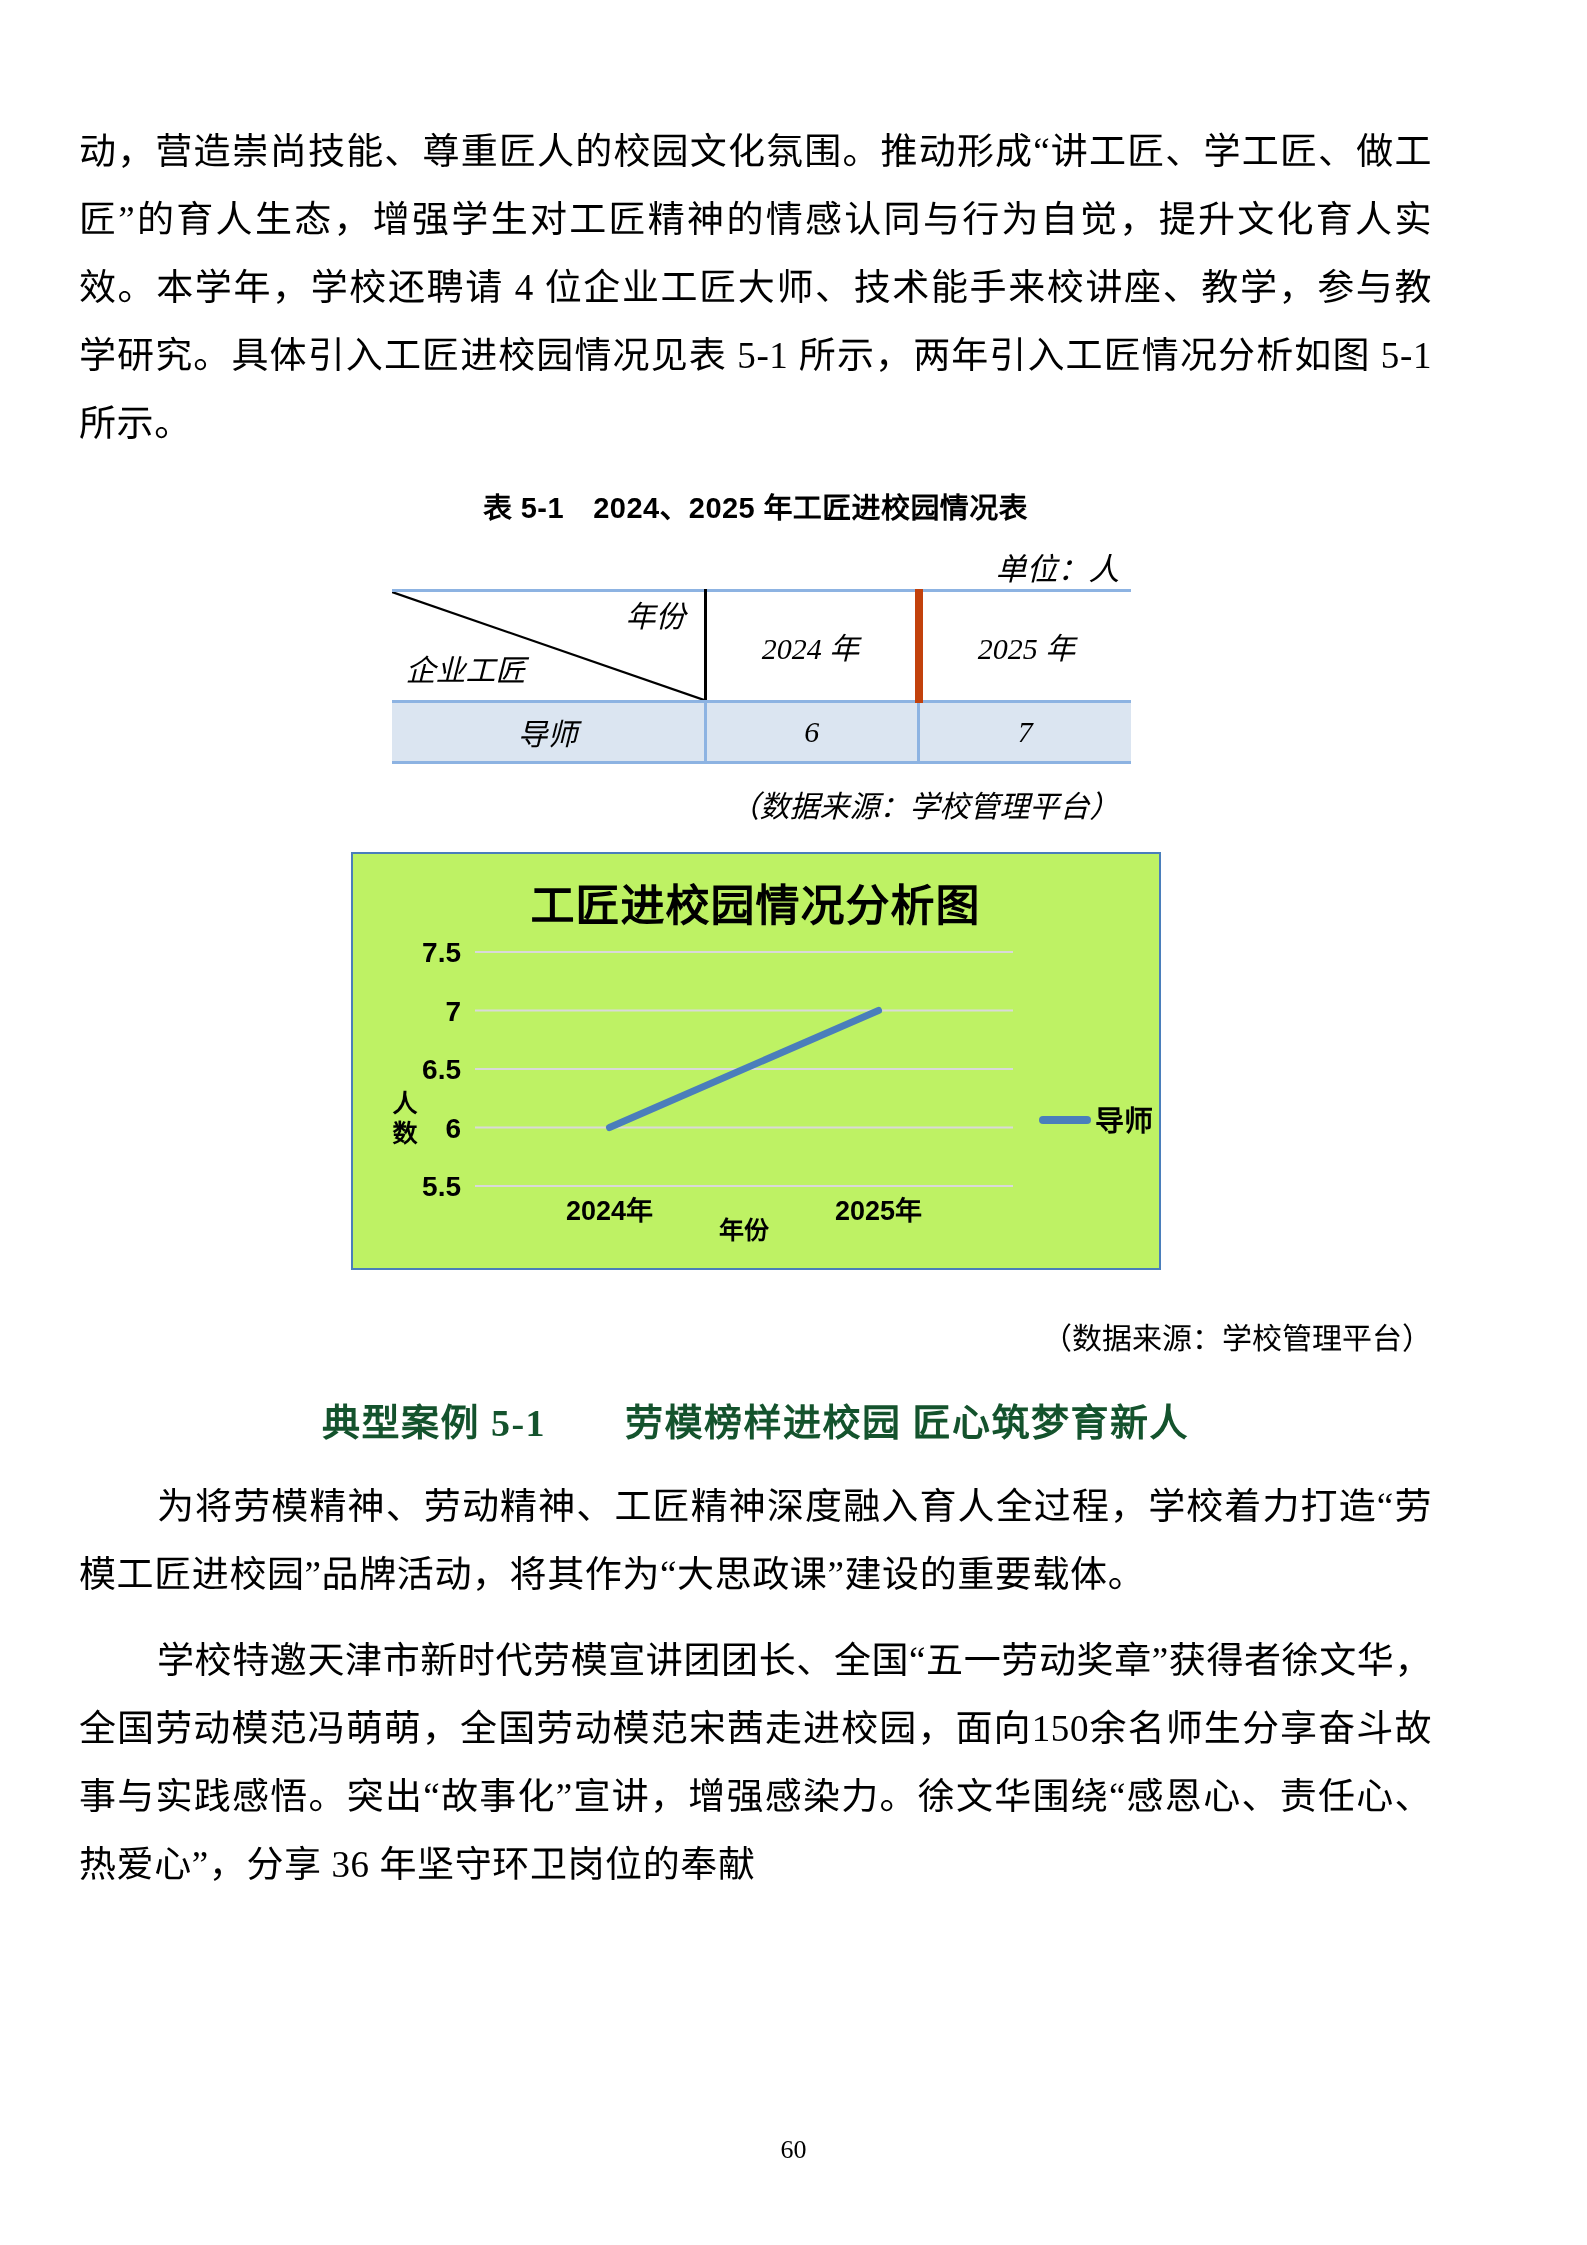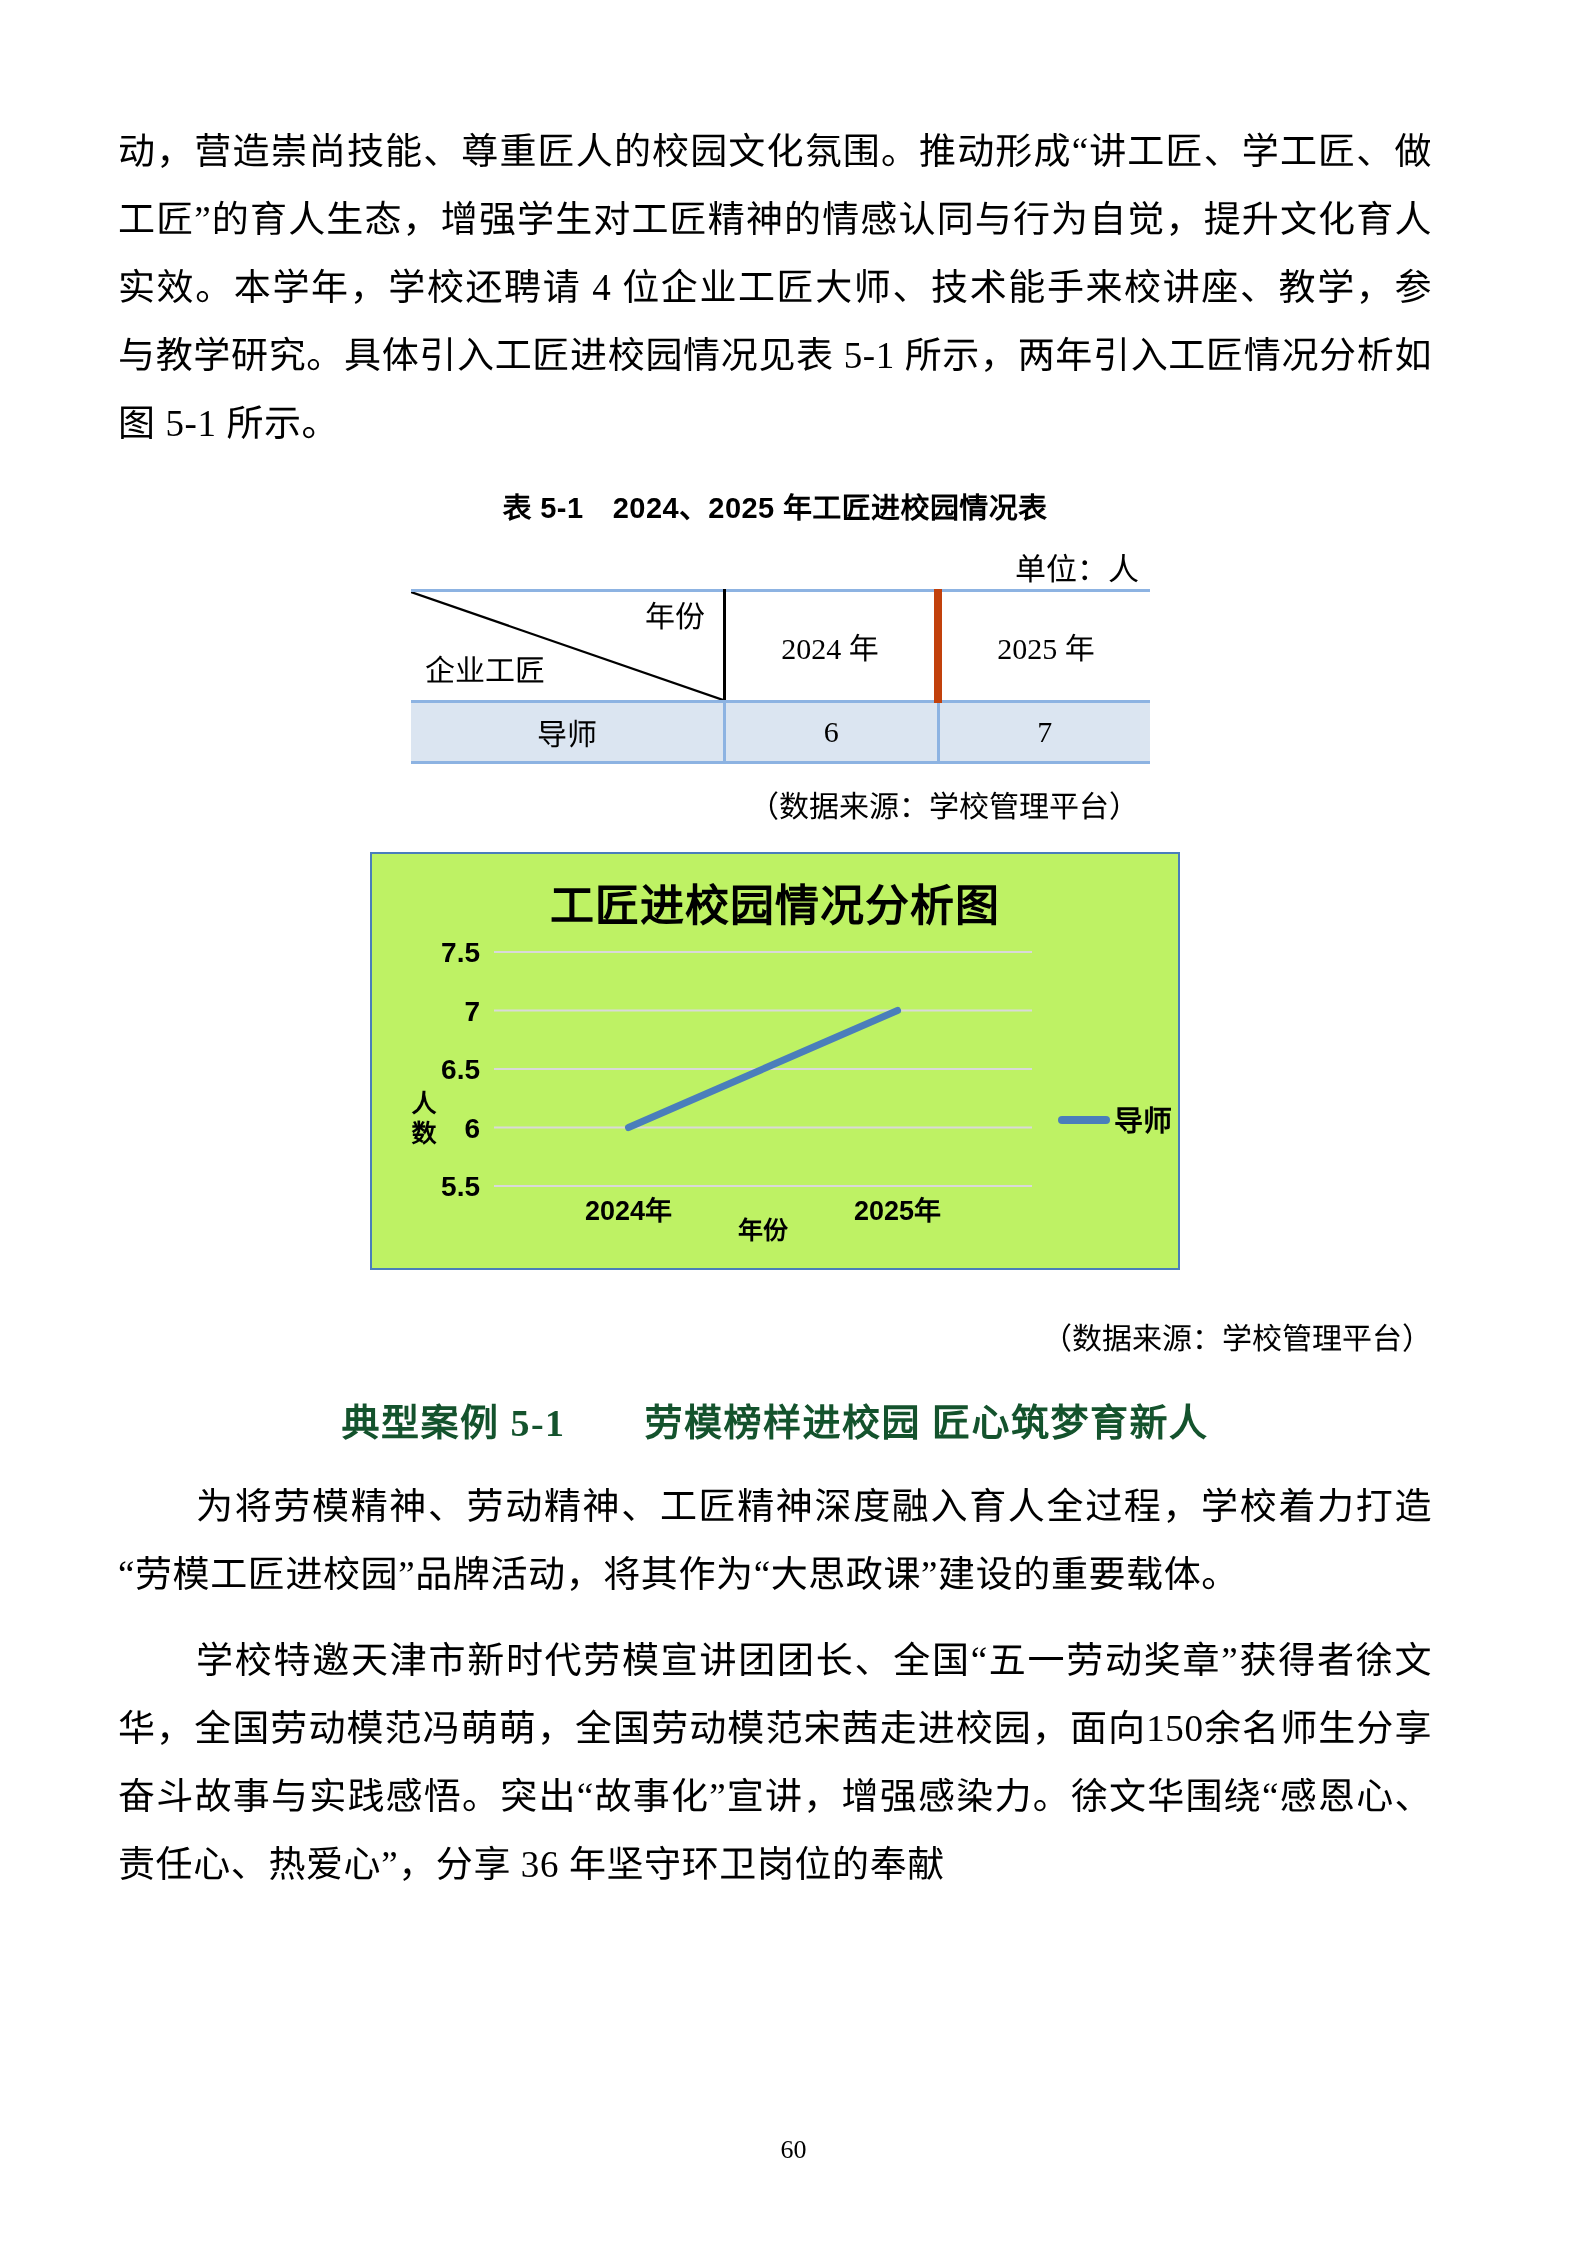--- a/index.html
+++ b/index.html
@@ -11,21 +11,21 @@
   body {
     font-family: "Liberation Serif", "DejaVu Serif", serif;
   }
   .page {
     position: relative;
     width: 1587px;
     height: 2245px;
     margin: 0 auto;
     background: #ffffff;
     box-sizing: border-box;
-    padding: 118px 155px 60px 118px;
+    padding: 118px 155px 60px 79px;
     overflow: hidden;
   }
 
   
   .body-para {
     font-family: "Liberation Serif", "DejaVu Serif", serif;
     font-size: 37px;
     line-height: 68px;
     color: #000000;
     text-align: justify;
@@ -54,20 +54,21 @@
     font-family: "Liberation Serif", "DejaVu Serif", serif;
     font-size: 30px;
     color: #000;
     text-align: right;
   }
 
   
   .tbl-wrap {
     width: 728px;
     margin: 0 auto;
+    font-style: italic;
   }
   table.data {
     border-collapse: collapse;
     width: 728px;
     table-layout: fixed;
   }
   table.data td {
     font-family: "Liberation Serif", "DejaVu Serif", serif;
     font-size: 30px;
     color: #000;

